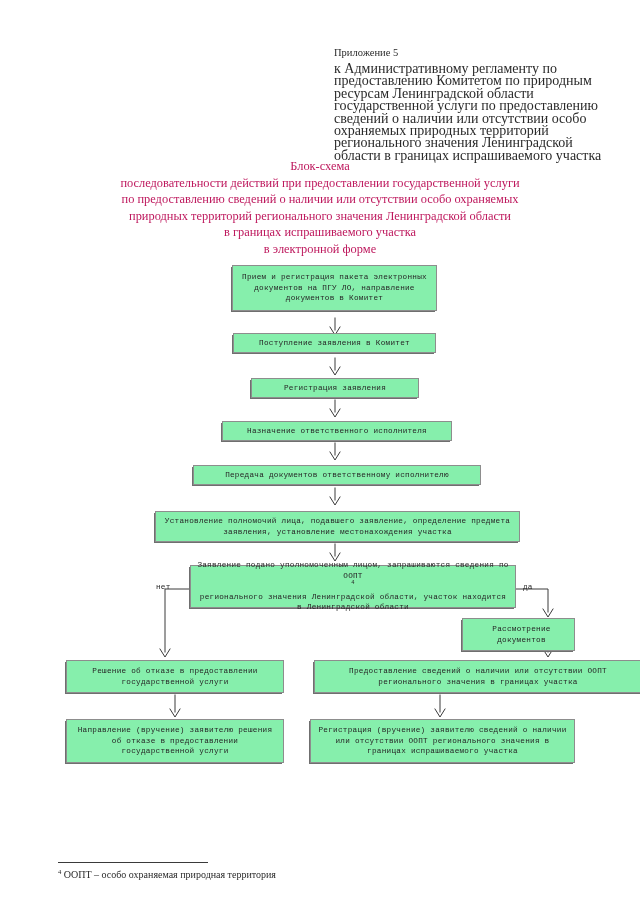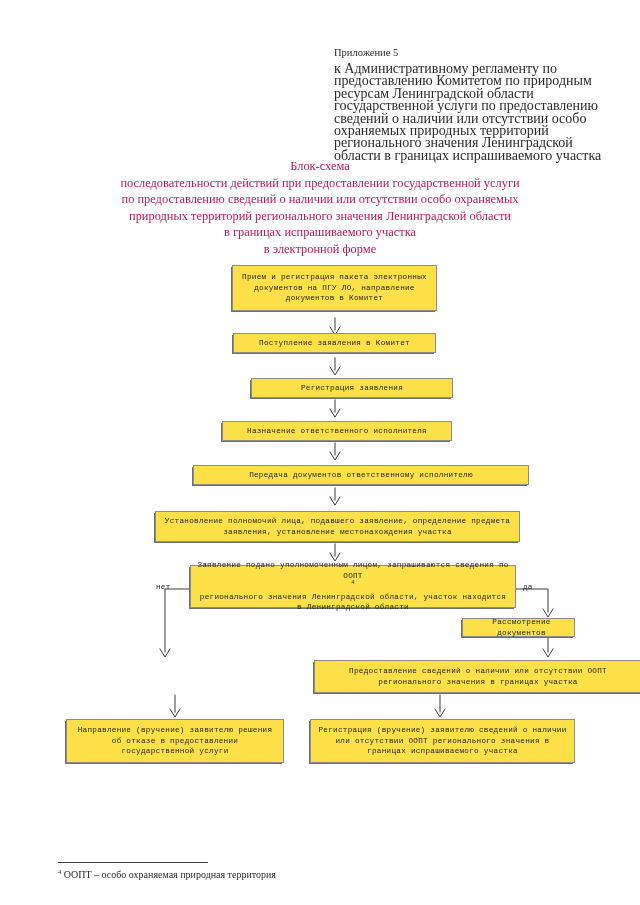--- a/index.html
+++ b/index.html
@@ -61,21 +61,21 @@
     width: 640px;
     height: 905px;
     pointer-events: none;
   }
   .flow svg { display: block; }
 
   
   .node {
     position: absolute;
     box-sizing: border-box;
-    background: #fde047;
+    background: #86efac;
     border: 1px solid #8d8d8d;
     box-shadow: -1.5px 1.5px 0 -0.5px #6f6f6f;
     display: flex;
     align-items: center;
     justify-content: flex-end;
     text-align: center;
     font-family: "Liberation Mono", monospace;
     font-size: 7.7px;
     line-height: 10.6px;
     letter-spacing: 0.25px;
@@ -185,50 +185,53 @@
   </div>
 
   <div class="node" style="left:232px; top:265px; width:205px; height:46px;">
     <span>Прием и регистрация пакета электронных документов на ПГУ ЛО, направление документов в Комитет</span>
   </div>
 
   <div class="node" style="left:233px; top:333px; width:203px; height:20px;">
     <span>Поступление заявления в Комитет</span>
   </div>
 
-  <div class="node" style="left:251px; top:378px; width:202px; height:20px;">
+  <div class="node" style="left:251px; top:378px; width:168px; height:20px;">
     <span>Регистрация заявления</span>
   </div>
 
   <div class="node" style="left:222px; top:421px; width:230px; height:20px;">
     <span>Назначение ответственного исполнителя</span>
   </div>
 
-  <div class="node" style="left:193px; top:465px; width:336px; height:20px;">
+  <div class="node" style="left:193px; top:465px; width:288px; height:20px;">
     <span>Передача документов ответственному исполнителю</span>
   </div>
 
   <div class="node" style="left:155px; top:511px; width:365px; height:31px;">
     <span>Установление полномочий лица, подавшего заявление, определение предмета заявления, установление местонахождения участка</span>
   </div>
 
   <div class="node" style="left:190px; top:565px; width:326px; height:43px;">
     <span>
       <span>Заявление подано уполномоченным лицом, запрашиваются сведения по ООПТ</span><sup>4</sup><span> регионального значения Ленинградской области, участок находится в Ленинградской области</span>
     </span>
   </div>
 
   <span class="branch-label" style="left:156px; top:583px;">нет</span>
 
   <span class="branch-label" style="left:523px; top:583px;">да</span>
 
-  <div class="node" style="left:462px; top:618px; width:113px; height:19px;padding-left:12px;">
+  <div class="node" style="left:462px; top:618px; width:113px; height:33px;padding-left:12px;">
     <span>Рассмотрение документов</span>
   </div>
 
+  <div class="node" style="left:66px; top:660px; width:218px; height:33px;">
+    <span>Решение об отказе в предоставлении государственной услуги</span>
+  </div>
 
   <div class="node" style="left:314px; top:660px; width:328px; height:33px;">
     <span>Предоставление сведений о наличии или отсутствии ООПТ регионального значения в границах участка</span>
   </div>
 
   <div class="node" style="left:66px; top:719px; width:218px; height:44px;">
     <span>Направление (вручение) заявителю решения об отказе в предоставлении государственной услуги</span>
   </div>
 
   <div class="node" style="left:310px; top:719px; width:265px; height:44px;">

